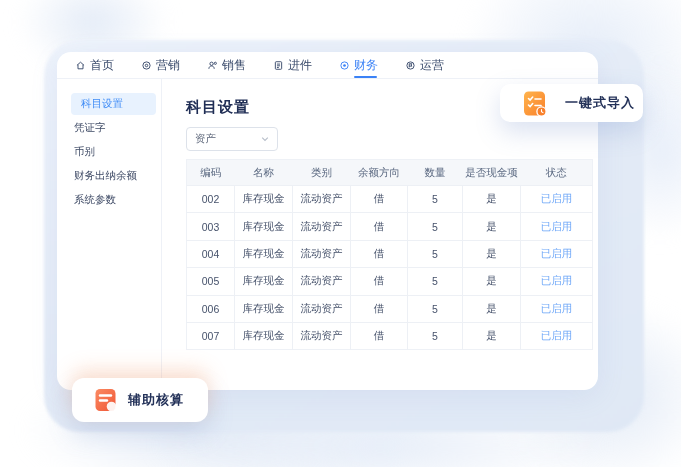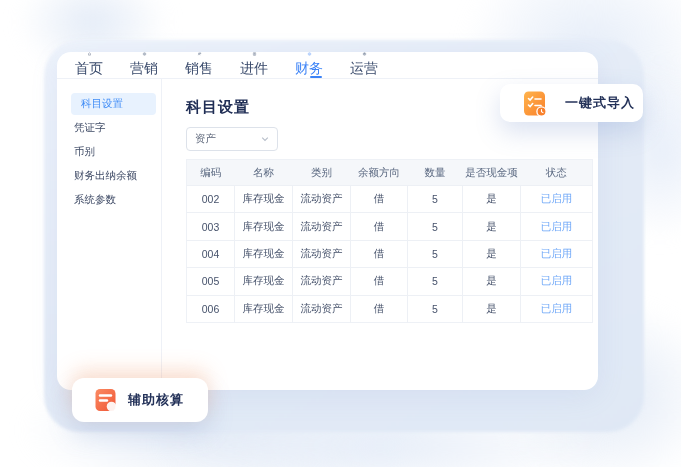--- a/index.html
+++ b/index.html
@@ -18,22 +18,22 @@
   .backdrop { position:absolute; left:44px; top:40px; width:600px; height:392px; border-radius:36px;
               background:linear-gradient(155deg,#eef3fb 0%,#e2eaf6 55%,#dfe8f5 100%); filter:blur(1.5px); }
 
   
   .window { position:absolute; left:57px; top:52px; width:541px; height:338px; background:#fff;
             border-radius:14px; box-shadow:0 6px 28px rgba(125,150,205,.12); }
 
   
   .topnav { height:27px; display:flex; align-items:stretch; padding-left:18px; gap:27px;
             border-bottom:1px solid #eef1f7; }
-  .nav-item { position:relative; display:flex; align-items:center; gap:4px; font-size:14px;
-              color:#394a6b; cursor:pointer;flex-direction:column; }
+  .nav-item { position:relative; display:flex; align-items:center; gap:4px; font-size:12px;
+              color:#394a6b; cursor:pointer; }
   .nav-item svg { width:11px; height:11px; stroke:#394a6b; }
   .nav-item.active { color:#3b82f6; }
   .nav-item.active svg { stroke:#3b82f6; }
   .nav-item.active::after { content:""; position:absolute; left:15px; right:1px; bottom:0; height:2px;
                             background:#3b82f6; border-radius:2px; }
 
   .win-body { display:flex; height:311px;justify-content:space-between; }
 
   
   .sidebar { width:105px; border-right:1px solid #eef1f7; padding-top:14px; flex-shrink:0; }
@@ -212,20 +212,29 @@
               <td>005</td>
                 <td>库存现金</td>
                 <td>流动资产</td>
                 <td>借</td>
                 <td>5</td>
                 <td>是</td>
                 <td class="status">已启用</td>
             </tr>
             <tr>
               <td>006</td>
+                <td>库存现金</td>
+                <td>流动资产</td>
+                <td>借</td>
+                <td>5</td>
+                <td>是</td>
+                <td class="status">已启用</td>
+            </tr>
+            <tr>
+              <td>007</td>
                 <td>库存现金</td>
                 <td>流动资产</td>
                 <td>借</td>
                 <td>5</td>
                 <td>是</td>
                 <td class="status">已启用</td>
             </tr>
           </tbody>
         </table>
       </div>

